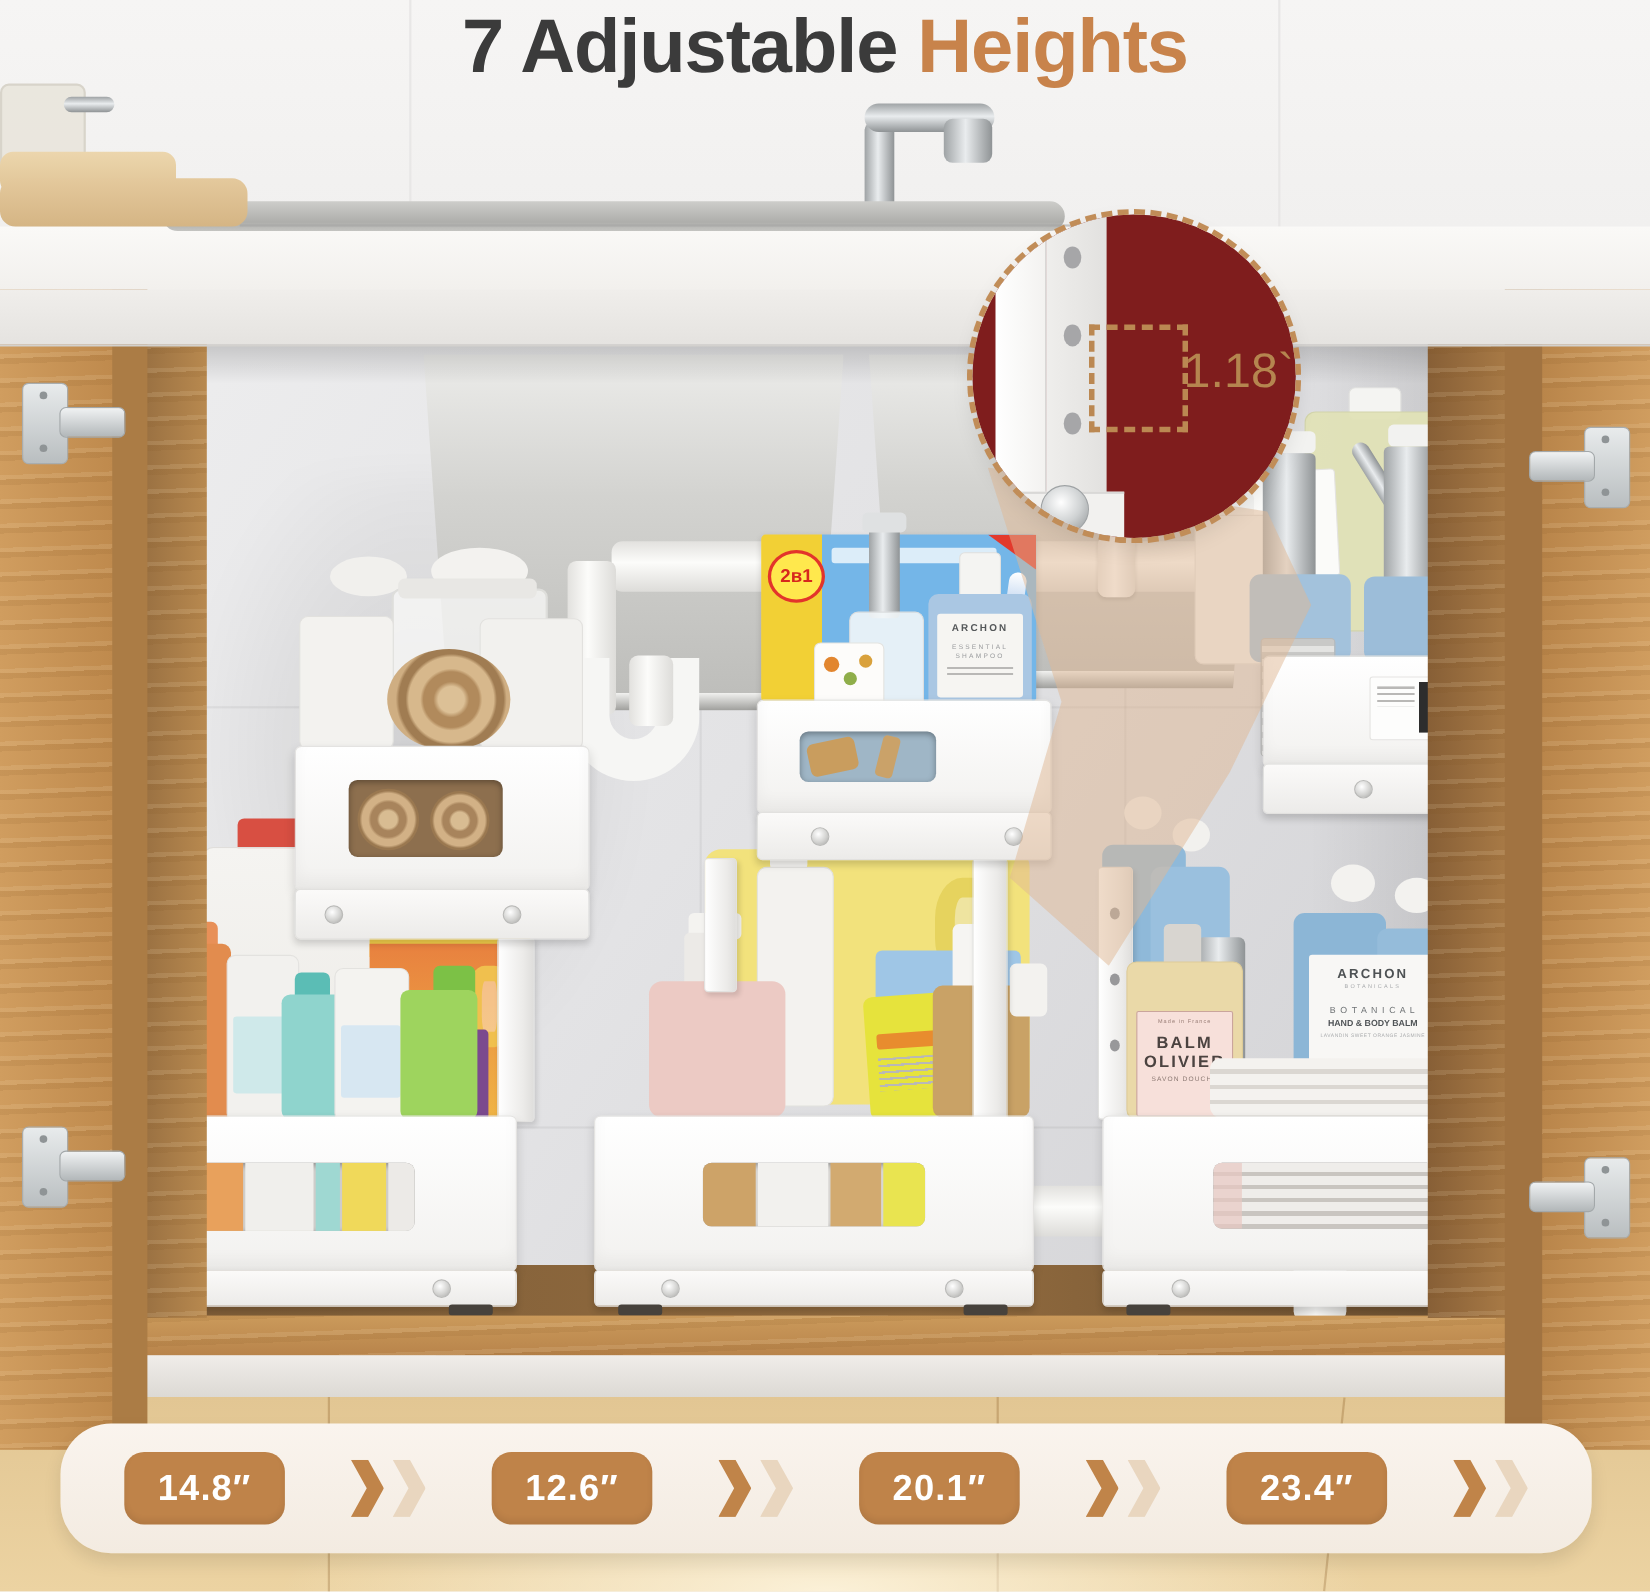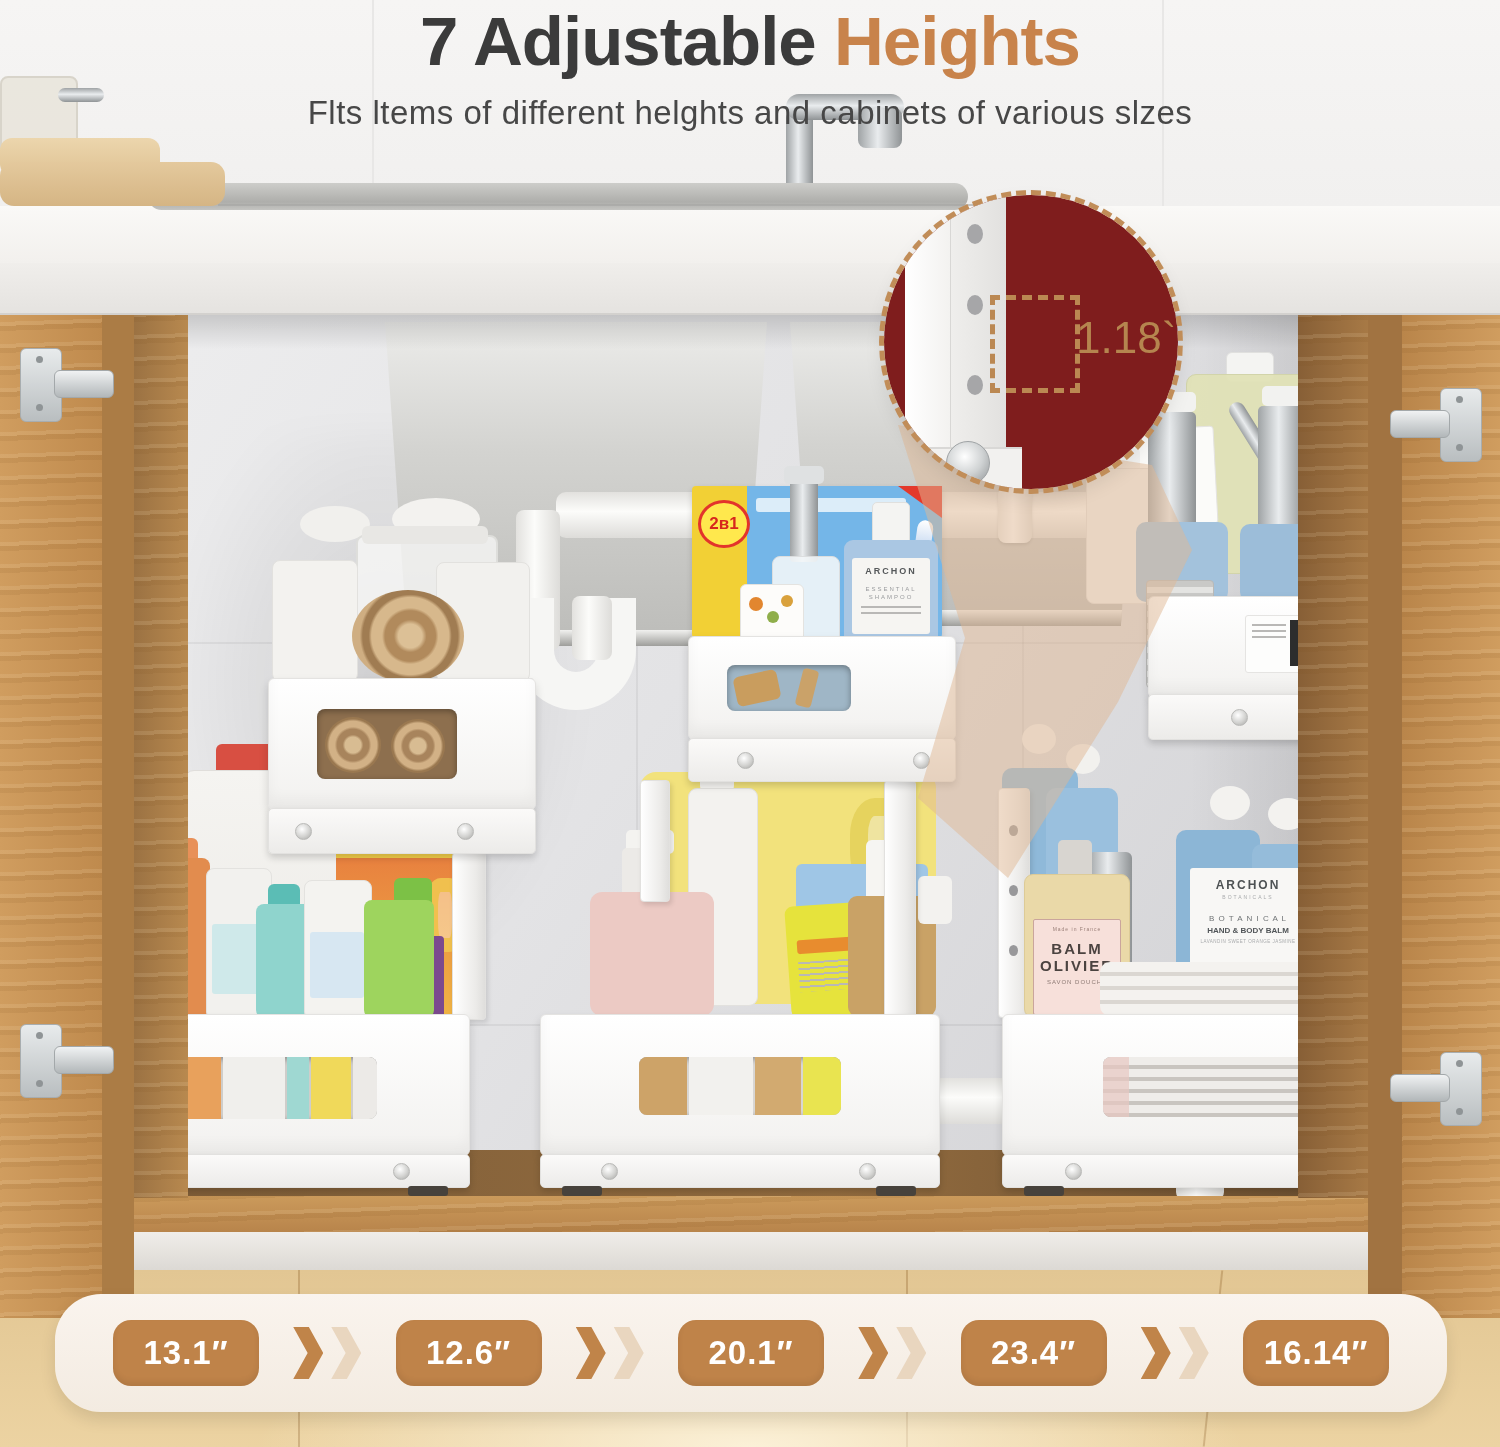--- a/index.html
+++ b/index.html
@@ -105,21 +105,20 @@
 
 <div id="stage">
 
   <div class="abs wall-top"></div>
   <div class="abs tile-v" style="left:372px"></div>
   <div class="abs tile-v" style="left:1162px"></div>
   <div class="abs title">
     <span>7 Adjustable</span>
     <span class="accent">Heights</span>
   </div>
-  <div class="abs subtitle">Flts ltems of different helghts and cabinets of various slzes</div>
 
   <div class="abs chrome" style="left:786px;top:112px;width:27px;height:95px;border-radius:6px;z-index:31;"></div>
   <div class="abs chrome-h" style="left:786px;top:94px;width:118px;height:26px;border-radius:13px;z-index:31;"></div>
   <div class="abs chrome" style="left:858px;top:108px;width:44px;height:40px;border-radius:8px;z-index:31;"></div>
 
   <div class="abs" style="left:0;top:76px;width:74px;height:76px;background:rgba(232,228,218,.85);border:2px solid #d8d4ca;border-radius:8px;z-index:34;"></div>
   <div class="abs chrome-h" style="left:58px;top:88px;width:46px;height:14px;border-radius:7px;z-index:34;"></div>
   <div class="abs" style="left:0;top:138px;width:160px;height:38px;background:linear-gradient(180deg,#ecd6ad,#dfc394);border-radius:12px;z-index:34;"></div>
   <div class="abs" style="left:0;top:162px;width:225px;height:44px;background:linear-gradient(180deg,#e4c99d,#d5b584);border-radius:14px;z-index:34;"></div>
 
@@ -420,36 +419,35 @@
     <div class="hole" style="left:83px;top:100px;width:16px;height:20px;background:#a6a6a8;"></div>
     <div class="hole" style="left:83px;top:180px;width:16px;height:20px;background:#a6a6a8;"></div>
     <div class="co-square"></div>
     <div class="co-measure">1.18`</div>
     <div class="co-base"></div>
     <div class="co-screw"></div>
   </div>
   <div class="abs callout-border"></div>
 
   <div class="abs hbar">
-    <div class="pill">13.1″</div>
+    <div class="pill">14.8″</div>
     <div class="chevs">
         <span class="chev c1"></span>
         <span class="chev c2"></span>
       </div>
     <div class="pill">12.6″</div>
     <div class="chevs">
         <span class="chev c1"></span>
         <span class="chev c2"></span>
       </div>
     <div class="pill">20.1″</div>
     <div class="chevs">
         <span class="chev c1"></span>
         <span class="chev c2"></span>
       </div>
     <div class="pill">23.4″</div>
     <div class="chevs">
         <span class="chev c1"></span>
         <span class="chev c2"></span>
       </div>
-    <div class="pill">16.14″</div>
   </div>
 
 </div>
 
 </body></html>

